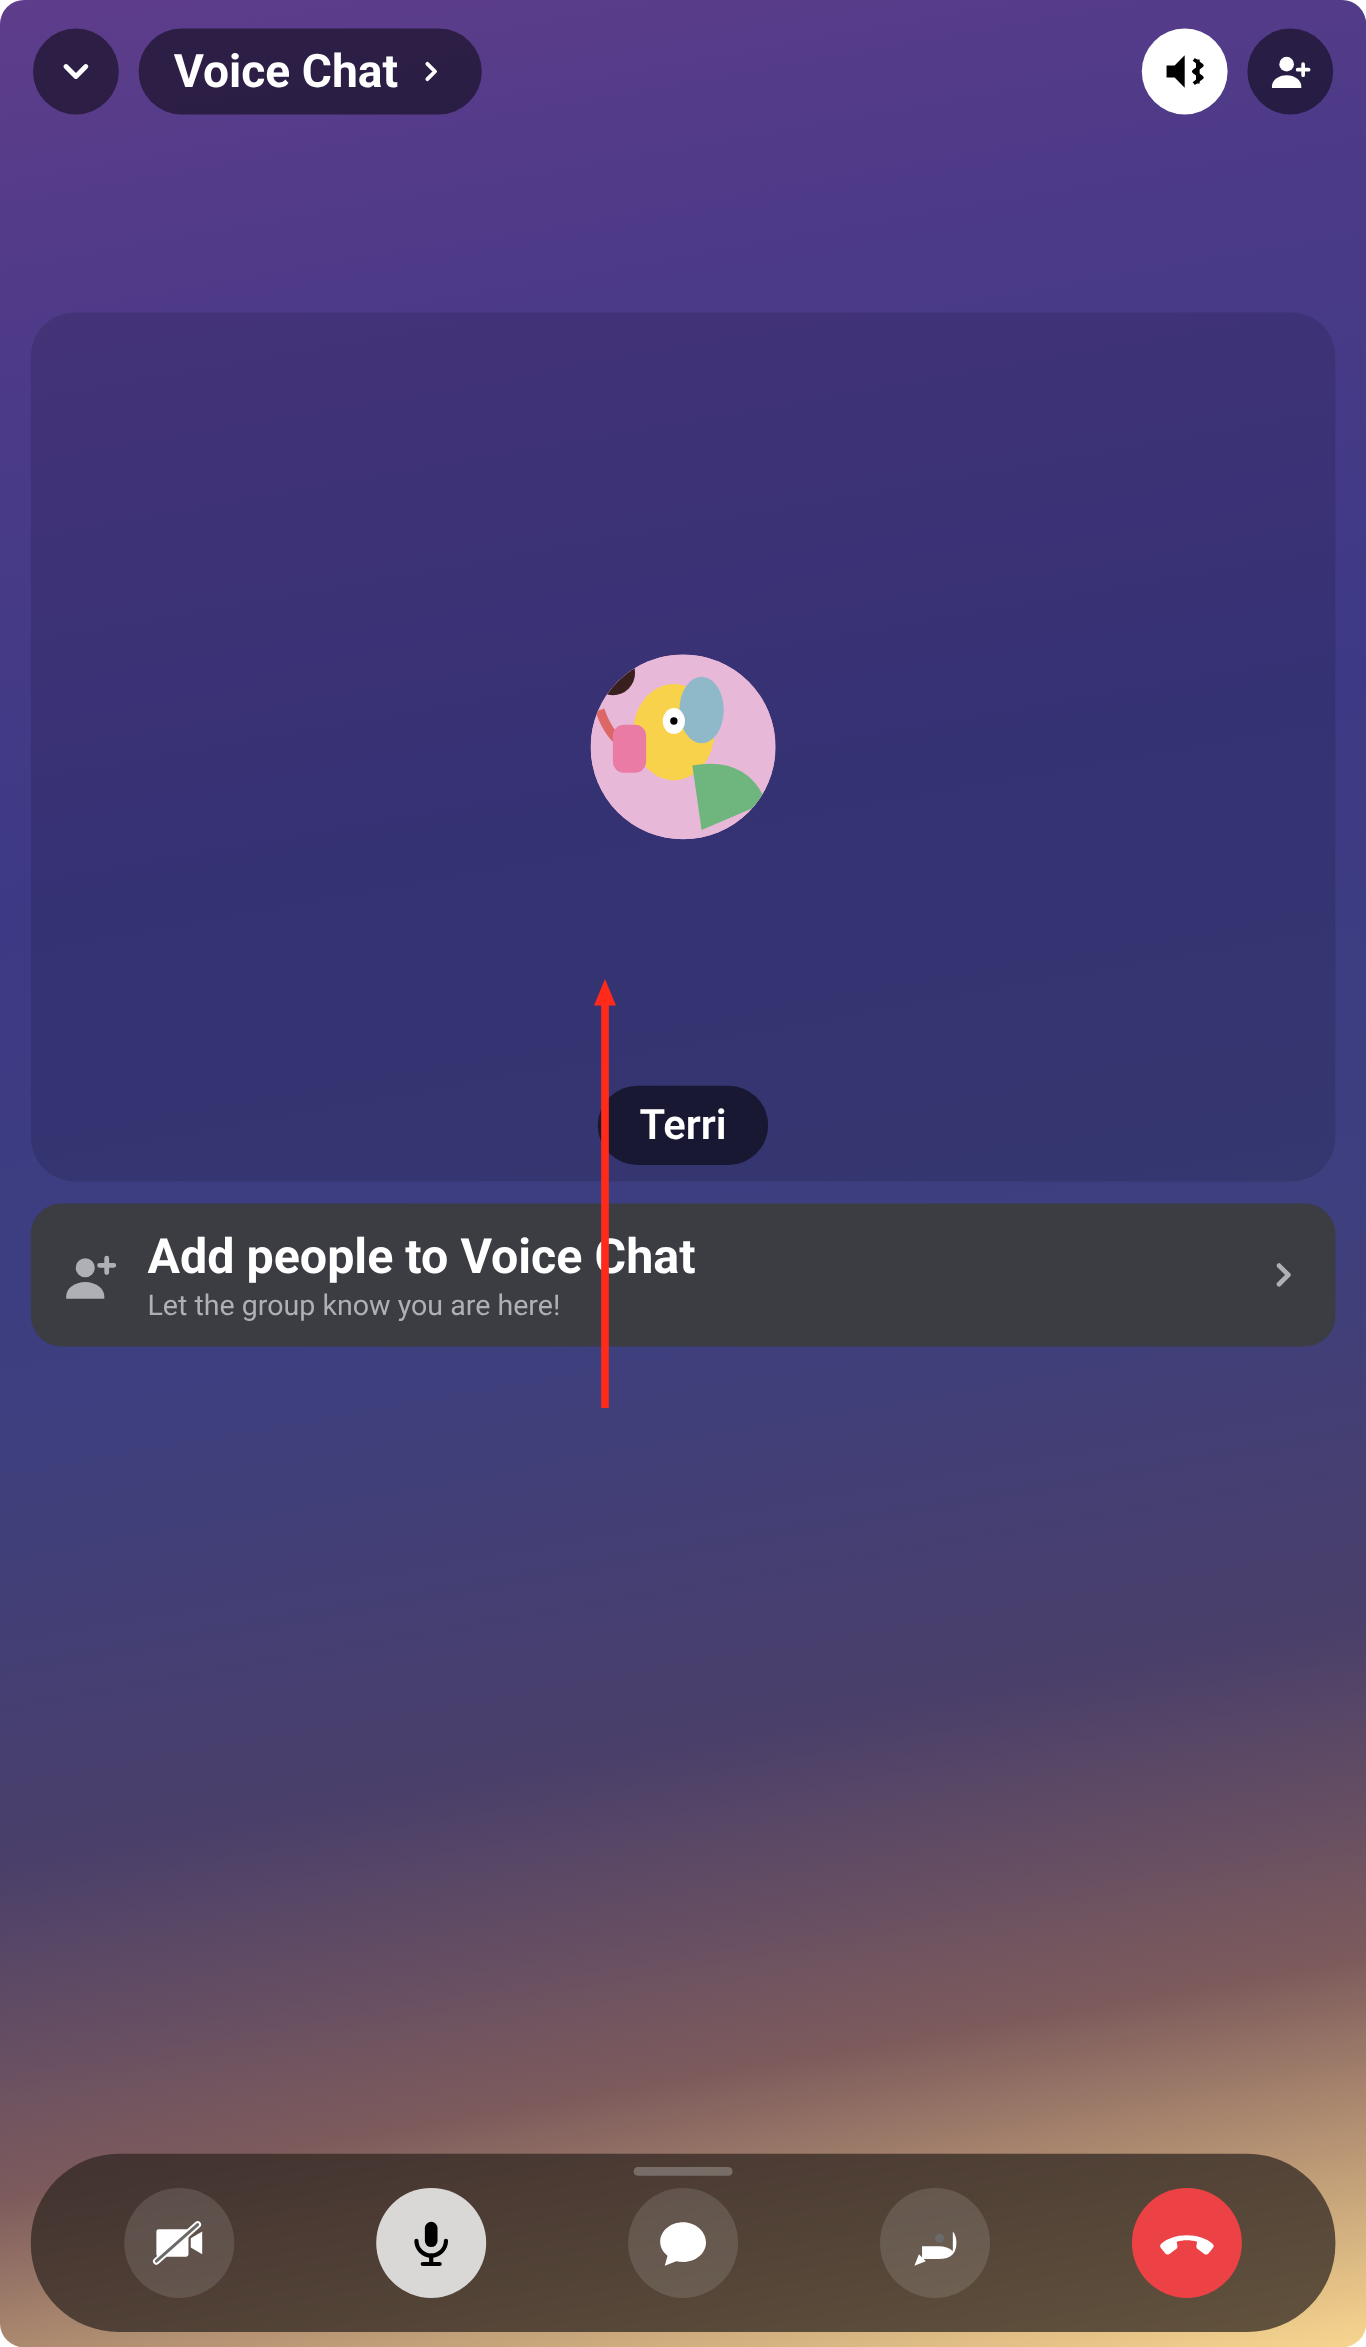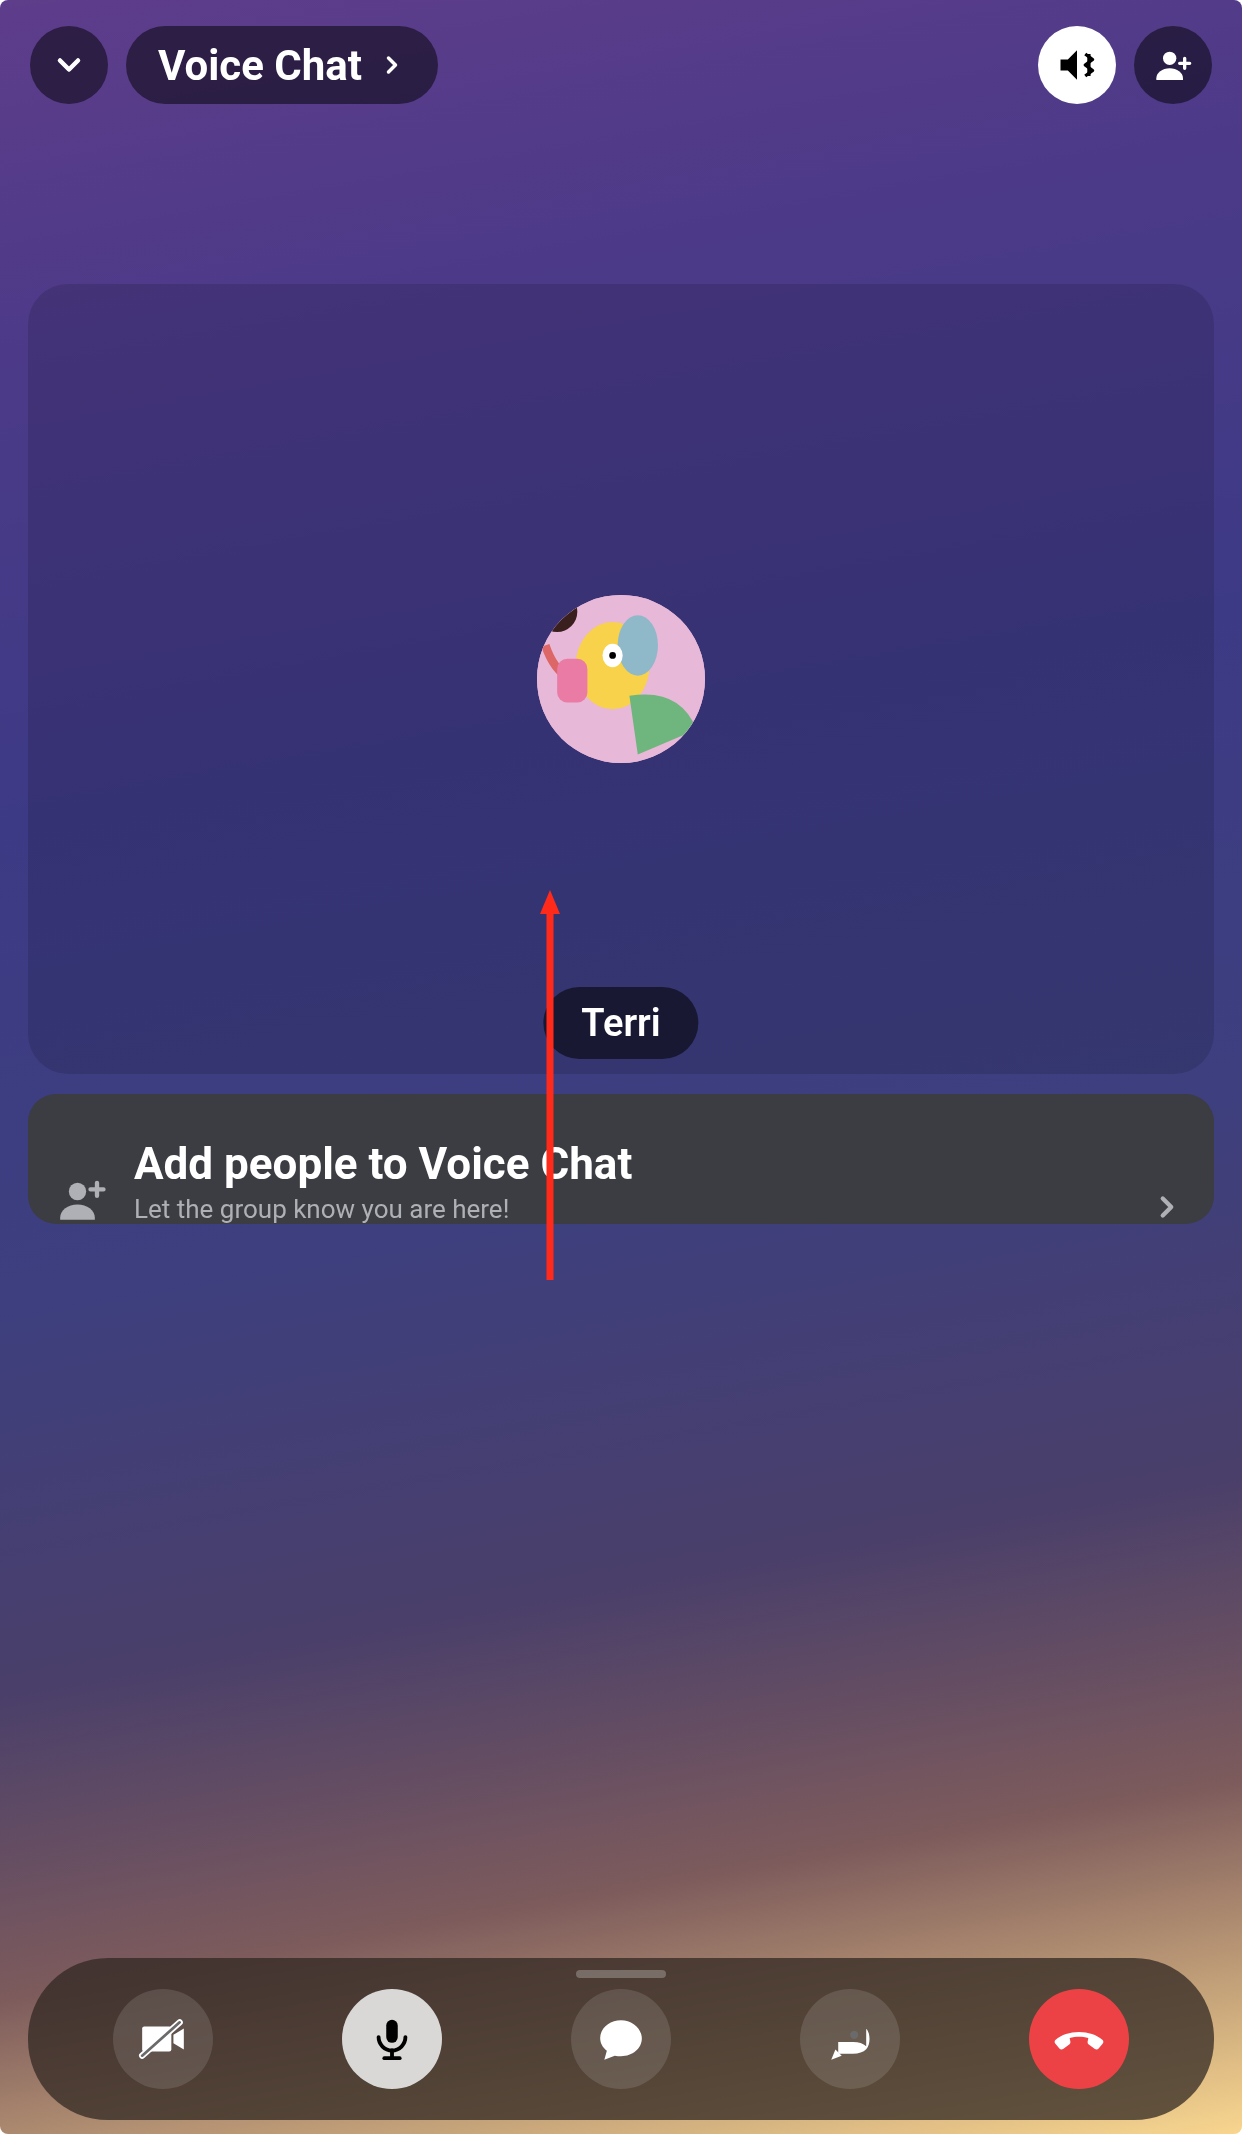--- a/index.html
+++ b/index.html
@@ -2,21 +2,21 @@
 <html><head>
 <meta charset="utf-8">
 <style>
   * { box-sizing: border-box; margin: 0; padding: 0; }
   html, body { width: 1242px; height: 2134px; overflow: hidden; font-family: -apple-system, BlinkMacSystemFont, "Segoe UI", Roboto, sans-serif; }
   .screen {
     width: 1242px;
     height: 2134px;
     background: linear-gradient(170deg, #5e3d8b 0%, #4c3a88 15%, #3d3a85 35%, #3d3f7f 55%, #4a3f6a 72%, #7d5b5c 85%, #f8d68f 100%);
     position: relative;
-    border-radius: 8px;
+    border-radius: 22px;
   }
   
   .header { position: absolute; top: 15px; left: 0; right: 0; height: 100px; display: flex; align-items: center; padding: 0 30px; }
   .circle-btn { width: 78px; height: 78px; border-radius: 50%; display: flex; align-items: center; justify-content: center; cursor: pointer; }
   .dark-circle { background: rgba(0,0,0,0.5); }
   .white-circle { background: #fff; }
   .pill { background: rgba(0,0,0,0.5); border-radius: 50px; height: 78px; display: flex; align-items: center; padding: 0 32px; margin-left: 18px; cursor: pointer; }
   .pill-label { color: #fff; font-size: 42px; font-weight: 700; margin-right: 16px; }
   .header-right { margin-left: auto; display: flex; gap: 18px; }
   .icon { display: block; }
@@ -32,21 +32,21 @@
     background: #e7b8d8; position: relative;
   }
   .username-pill {
     position: absolute; bottom: 15px; left: 50%; transform: translateX(-50%);
     background: rgba(0,0,0,0.55); color: #fff; border-radius: 40px;
     padding: 14px 38px; font-size: 38px; font-weight: 600;
   }
   
   .invite {
     position: absolute; left: 28px; right: 28px; top: 1094px; height: 130px;
-    background: #3b3d42; border-radius: 28px; display: flex; align-items: flex-end;
+    background: #3b3d42; border-radius: 28px; display: flex; align-items: center;
     padding: 0 30px; cursor: pointer;
   }
   .invite-texts { margin-left: 24px; flex: 1; }
   .invite-title { color: #fff; font-size: 44px; font-weight: 700; }
   .invite-sub { color: #aeb0b5; font-size: 26px; margin-top: 4px; }
   
   .bar {
     position: absolute; left: 28px; right: 28px; bottom: 14px; height: 162px;
     background: rgba(50,40,35,0.75); border-radius: 80px;
     display: flex; align-items: center; justify-content: space-around;

